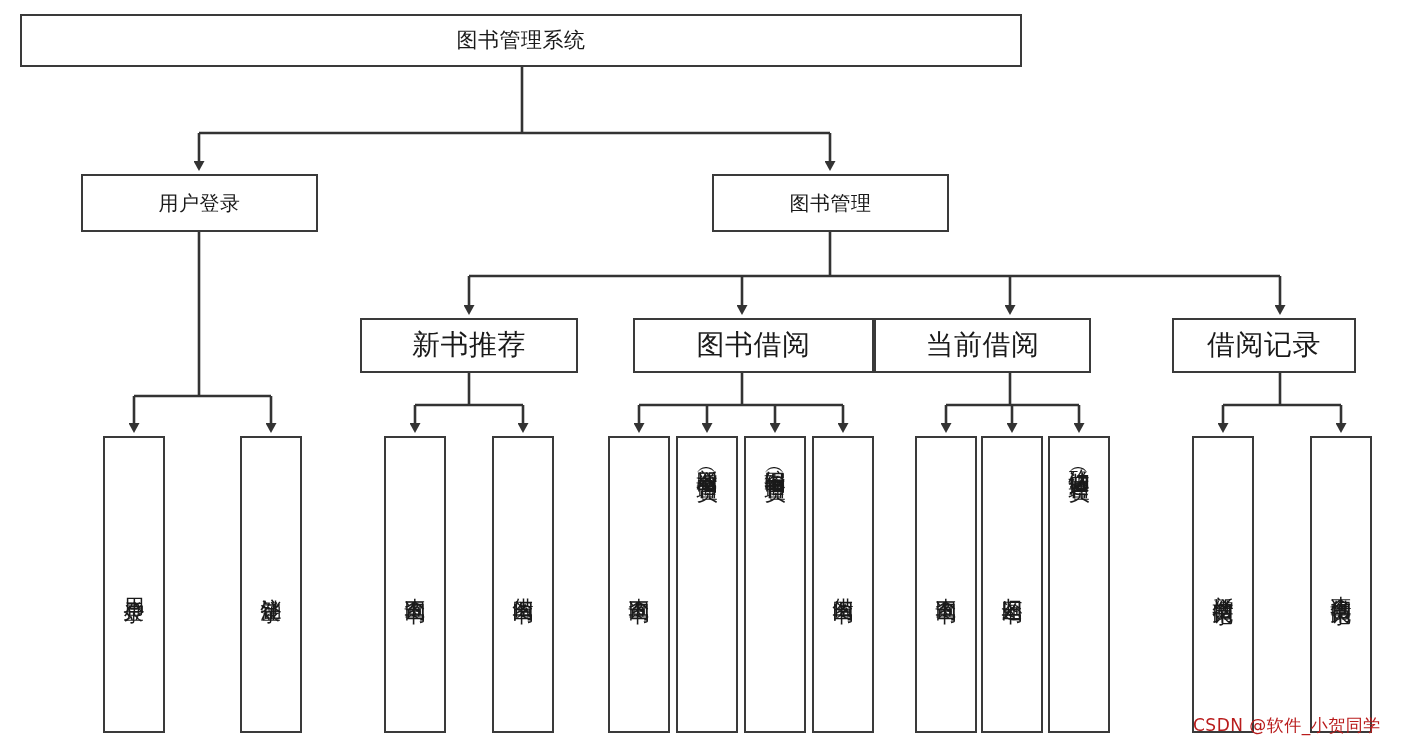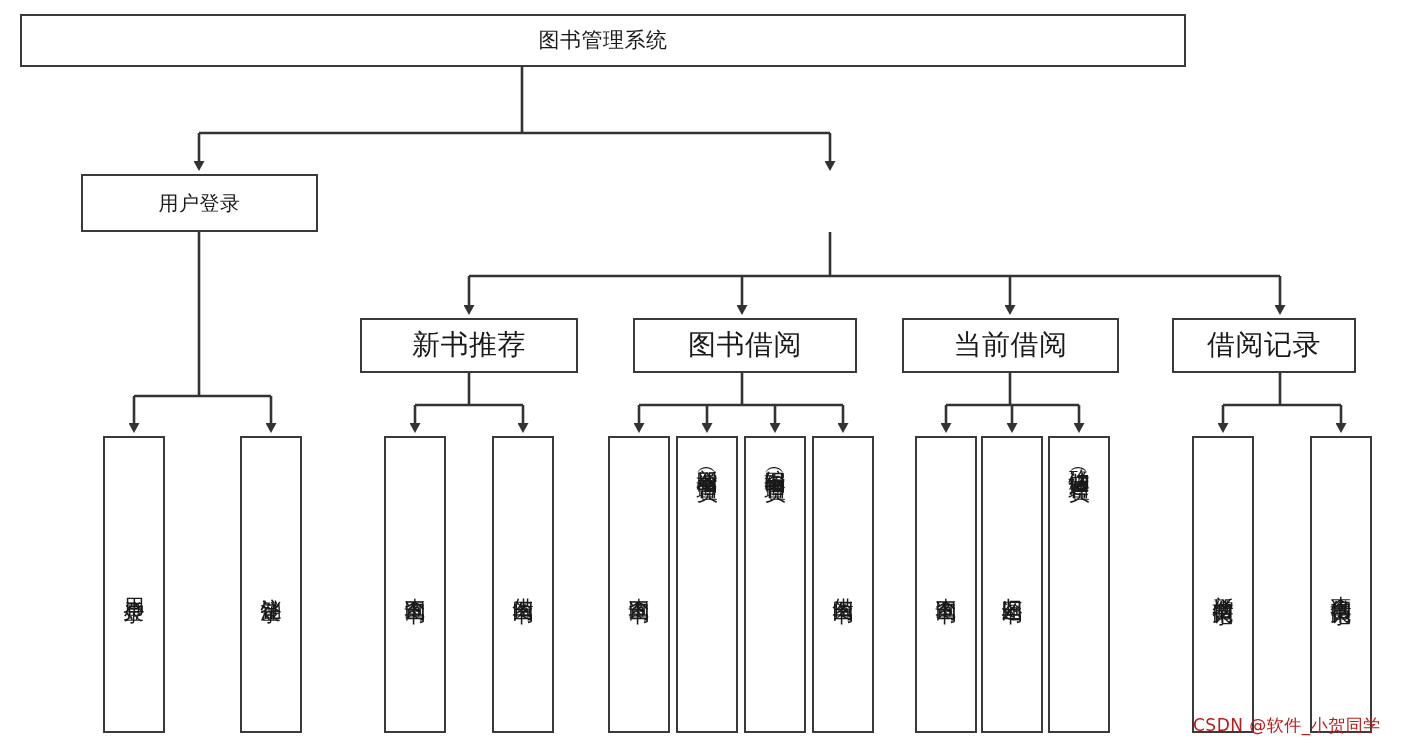--- a/index.html
+++ b/index.html
@@ -39,21 +39,21 @@
   .node .label {
     display: block;
     text-align: center;
     line-height: 1.22;
     letter-spacing: 0.5px;
   }
   
   .node.root {
     left: 20px;
     top: 14px;
-    width: 1166px;
+    width: 1002px;
     height: 53px;
   }
   .node.root .label {
     font-size: 21px;
   }
   
   .node.lvl2 {
     height: 58px;
   }
   .node.lvl2 .label {
@@ -63,22 +63,22 @@
   .node.n-bookmgr { left: 712px; top: 174px; width: 237px; }
   
   .node.lvl3 {
     top: 318px;
     height: 55px;
   }
   .node.lvl3 .label {
     font-size: 28px;
   }
   .node.n-newbook { left: 360px;  width: 218px; }
-  .node.n-borrow  { left: 633px;  width: 224px; }
-  .node.n-current { left: 902px;  width: 217px; }
+  .node.n-borrow  { left: 633px;  width: 241px; }
+  .node.n-current { left: 874px;  width: 217px; }
   .node.n-record  { left: 1172px; width: 184px; }
   
   .node.leaf {
     top: 436px;
     height: 297px;
     width: 62px;
     align-items: flex-start;
     padding-top: 14px;
   }
   .node.leaf .label {
@@ -159,20 +159,23 @@
     </g>
   </svg>
 
   <div class="node root">
     <span class="label">图书管理系统</span>
   </div>
 
   <div class="node lvl2 n-login">
     <span class="label">用户登录</span>
   </div>
+  <div class="node lvl2 n-bookmgr">
+    <span class="label">图书管理</span>
+  </div>
 
   <div class="node lvl3 n-newbook">
     <span class="label">新书推荐</span>
   </div>
   <div class="node lvl3 n-borrow">
     <span class="label">图书借阅</span>
   </div>
   <div class="node lvl3 n-current">
     <span class="label">当前借阅</span>
   </div>

